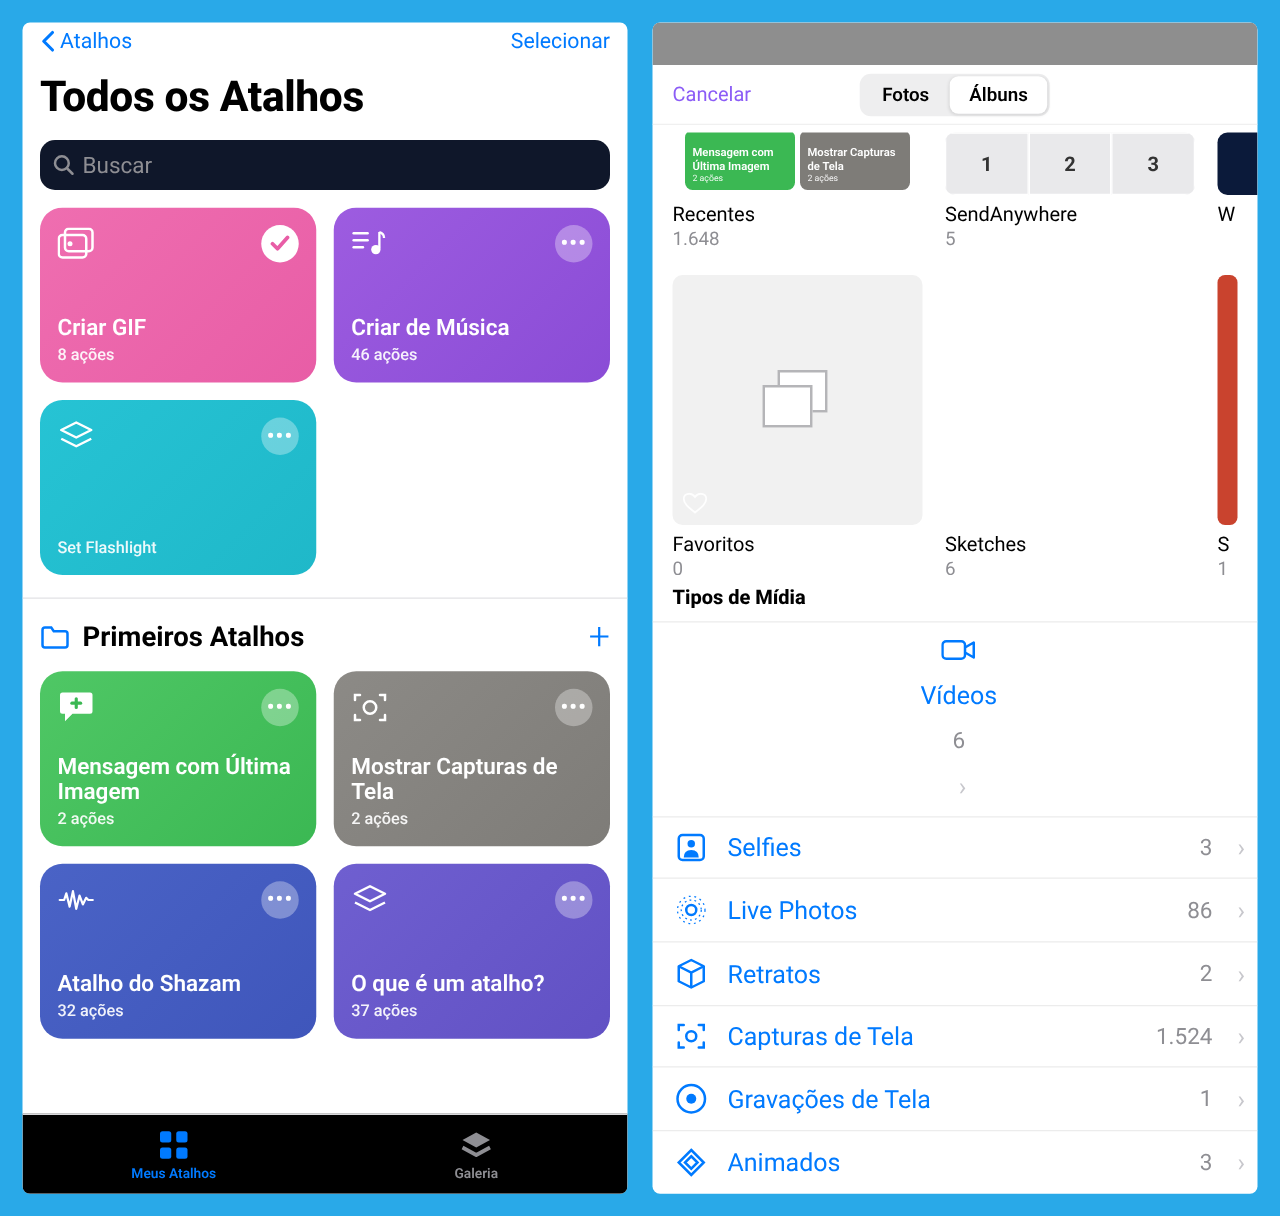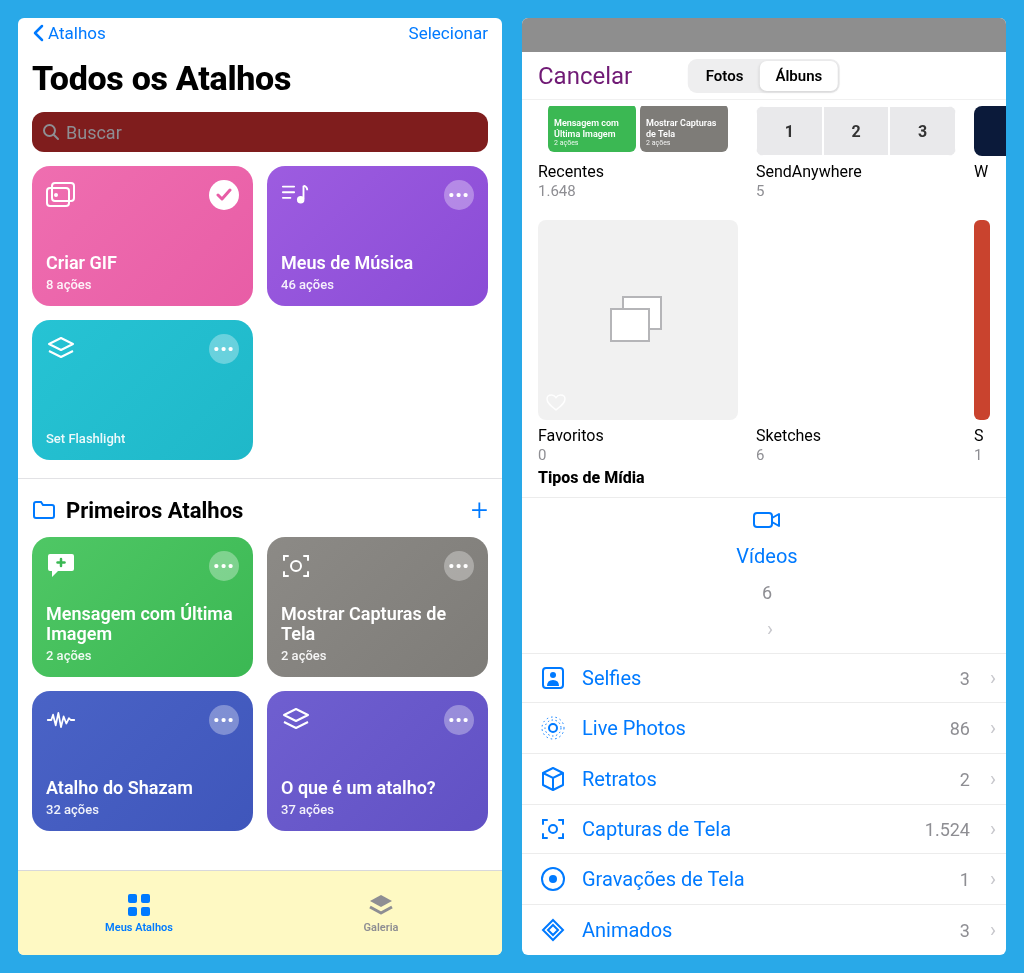--- a/index.html
+++ b/index.html
@@ -36,21 +36,21 @@
   .nav-back { display: flex; align-items: center; gap:4px; }
   .big-title {
     font-size: 34px;
     font-weight: 800;
     padding: 10px 14px 14px;
     letter-spacing: -0.3px;
     color:#000;
   }
   .search-bar {
     margin: 0 14px 14px;
-    background: #7f1d1d;
+    background: #0f172a;
     border-radius: 12px;
     height: 40px;
     display: flex;
     align-items: center;
     padding: 0 10px;
     color: #8e8e93;
     font-size: 18px;
     gap: 6px;
   }
   .tiles {
@@ -90,23 +90,23 @@
     padding:16px 14px 12px;
     gap:16px;
   }
   .section-head-left{ display:flex; align-items:center; gap:10px;}
   .folder-icon{ color:#007aff; }
   .section-title{ font-size:22px; font-weight:700; }
   .plus { color:#007aff; font-size:30px; font-weight:300; line-height:1;}
   
   .tabbar {
     border-top:1px solid #d8d8db;
-    height:85px;
+    height:64px;
     display:flex;
-    background:#fef9c3;
+    background:#000000;
   }
   .tabbar-item{
     flex:1; display:flex; flex-direction:column; align-items:center; justify-content:center;
     font-size:11px; color:#8e8e93; gap:3px; font-weight:600;
   }
   .tabbar-item.active{ color:#007aff;}
   
   .pink{ background: linear-gradient(135deg,#ef6eb0,#e85da6);}
   .purple{ background: linear-gradient(135deg,#9d5ce0,#8a4cd6);}
   .cyan{ background: linear-gradient(135deg,#26c3d4,#1fb8c9);}
@@ -116,21 +116,21 @@
   .violet{ background: linear-gradient(135deg,#6f5fd0,#6151c4);}
 
   
   .sheet-bg { background:#8e8e8e; height:34px; }
   .sheet-header {
     height:48px; display:flex; align-items:center; padding:0 16px;
     border-bottom:1px solid #f0f0f0;
     gap: 10px;
     position:relative;
   }
-  .cancel-link { color:#701a75; font-size:24px; }
+  .cancel-link { color:#8b5cf6; font-size:16px; }
   .seg {
     position:absolute; left:50%; top:50%; transform:translate(-50%,-50%);
     background:#eeeeef; border-radius:9px; padding:2px; display:flex;
     height:34px;
   }
   .seg-item{
     padding:0 16px; font-size:15px; display:flex; align-items:center;
     color:#000; border-radius:7px; font-weight:600;
   }
   .seg-item.active{ background:#fff; box-shadow:0 1px 3px rgba(0,0,0,0.12);}
@@ -243,21 +243,21 @@
                 <line x1="2" y1="10" x2="14" y2="10" stroke="#fff" stroke-width="2" stroke-linecap="round"></line>
                 <line x1="2" y1="16" x2="10" y2="16" stroke="#fff" stroke-width="2" stroke-linecap="round"></line>
                 <path d="M24 3 V17" stroke="#fff" stroke-width="2"></path>
                 <circle cx="21" cy="18" r="4" fill="#fff"></circle>
                 <path d="M24 3 Q28 4 28 8" stroke="#fff" stroke-width="2" fill="none"></path>
               </svg>
           </span>
           <span class="tile-corner">•••</span>
         </div>
         <div class="tile-bottom">
-          <div class="tile-title">Meus de Música</div>
+          <div class="tile-title">Criar de Música</div>
           <div class="tile-sub">46 ações</div>
         </div>
       </div>
 
       <div class="tile cyan">
         <div class="tile-top">
           <span class="tile-icon">
             <svg width="28" height="26" viewBox="0 0 28 26">
                 <path d="M14 2 L26 8 L14 14 L2 8 Z" stroke="#fff" stroke-width="2" fill="none" stroke-linejoin="round"></path>
                 <path d="M2 15 L14 21 L26 15" stroke="#fff" stroke-width="2" fill="none" stroke-linejoin="round"></path>

